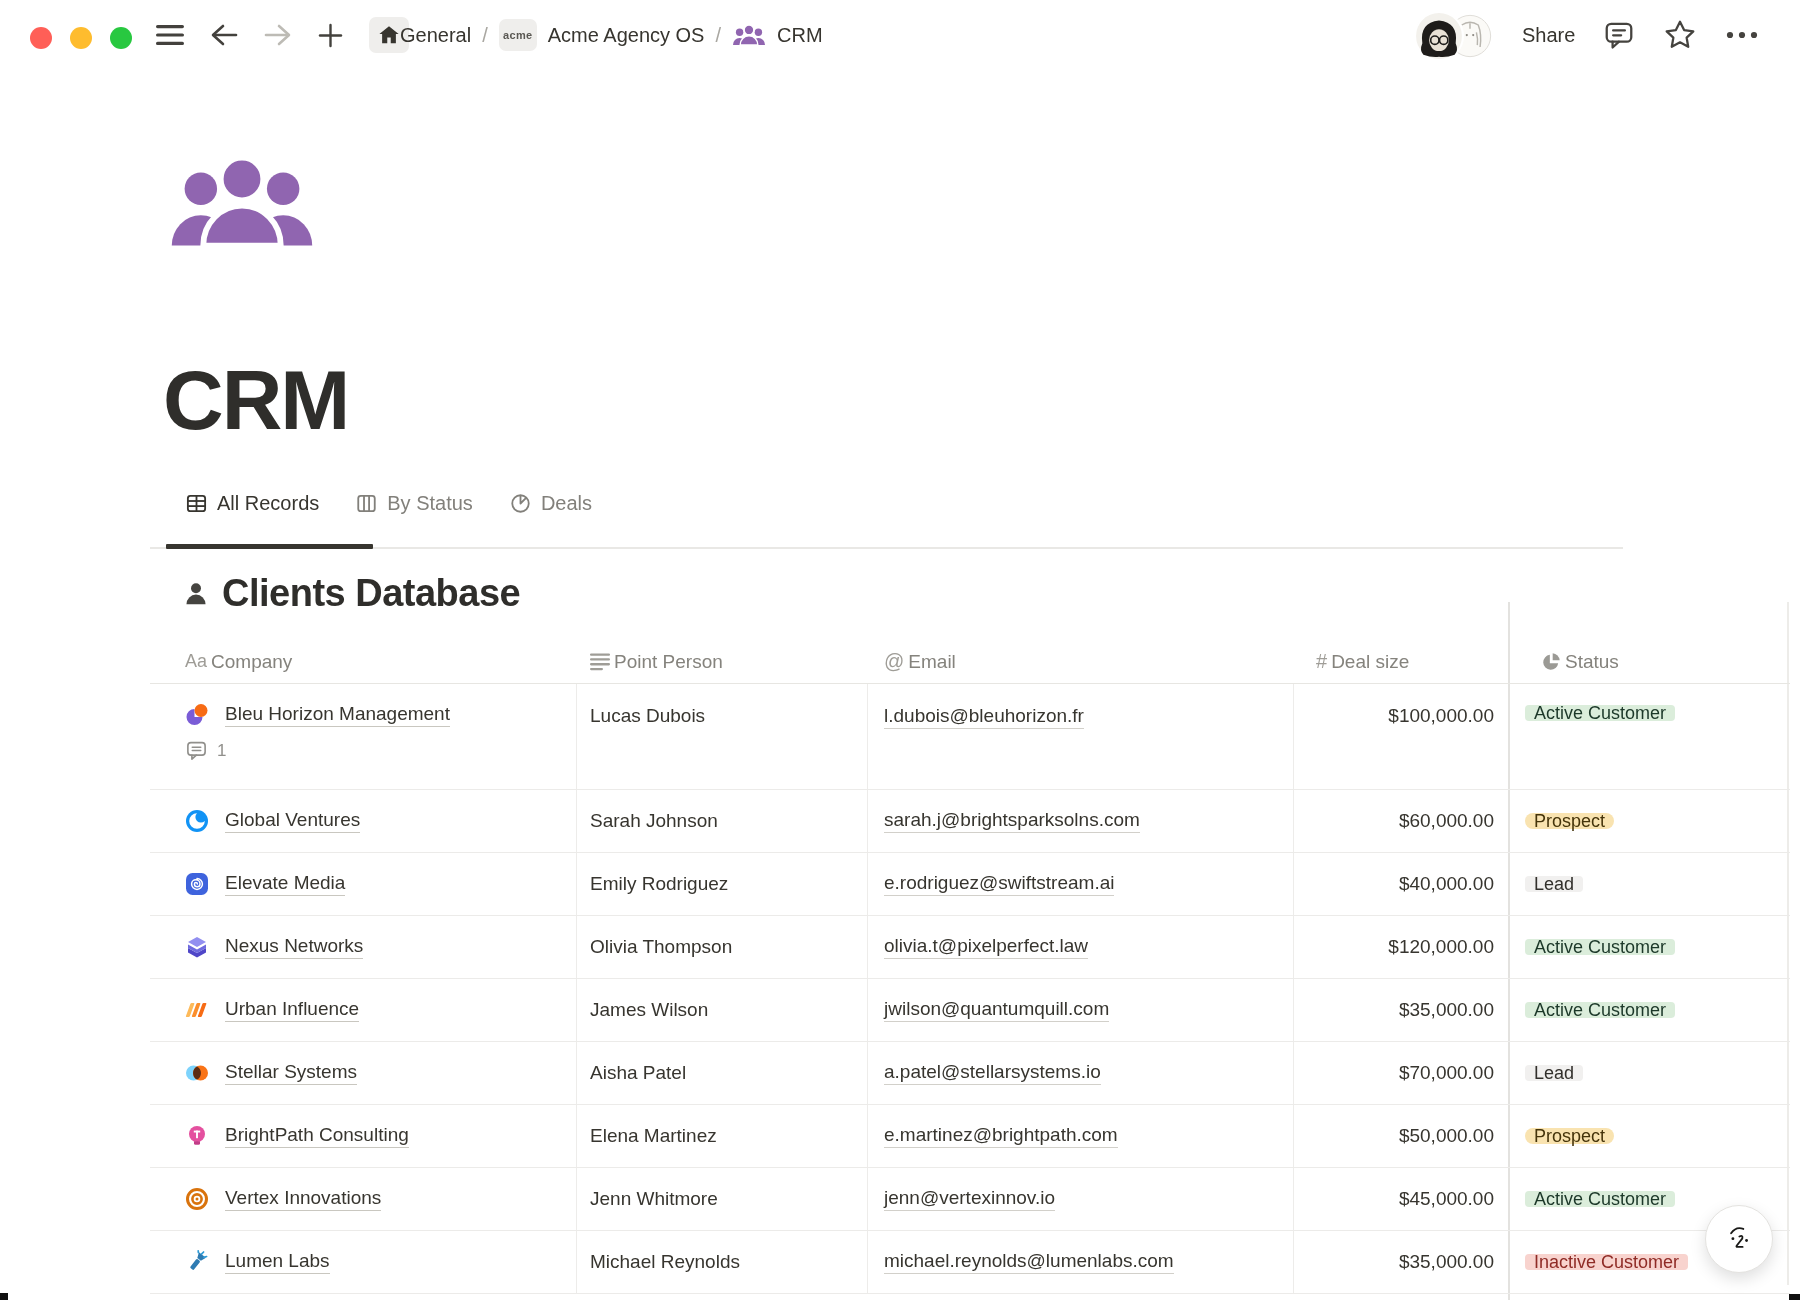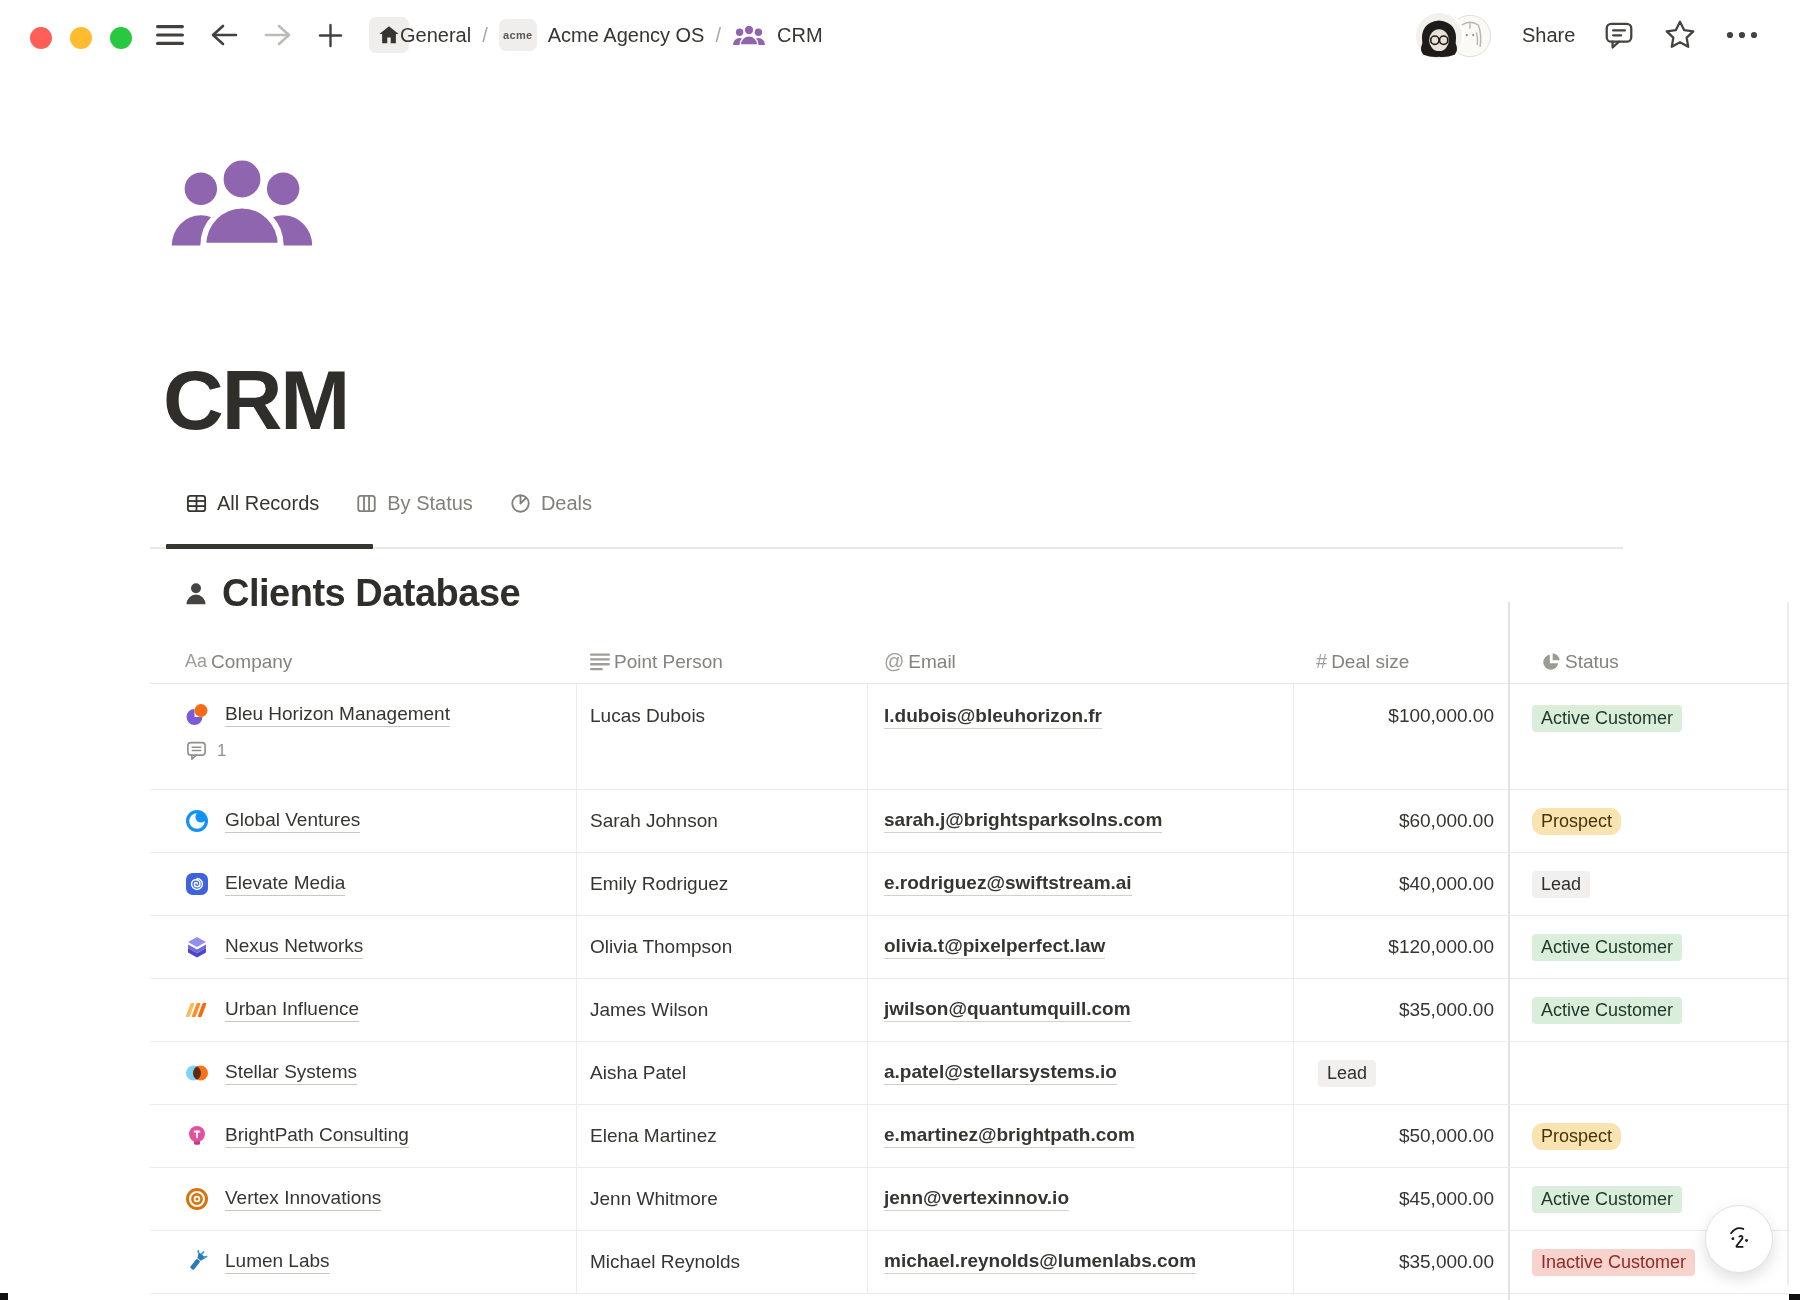--- a/index.html
+++ b/index.html
@@ -38,32 +38,32 @@
   .th:nth-child(1){padding-left:35px;}
   .th:nth-child(2){padding-left:13px;}
   .th:nth-child(3){padding-left:16px;}
   .th:nth-child(4){padding-left:22px;}
   .th:nth-child(5){padding-left:33px;}
   .th .glyph{font-size:18px;color:#9F9D97;}
   .trow{min-height:62px;border-bottom:1px solid #ECEBE9;}
   .cell{display:flex;align-items:center;font-size:19px;overflow:hidden;}
   .c-company{padding-left:35px;border-right:1px solid #EDECEA;flex-direction:column;align-items:flex-start;justify-content:center;}
   .c-person{padding-left:13px;border-right:1px solid #EDECEA;}
-  .c-email{padding-left:16px;border-right:1px solid #EDECEA;font-weight:bold;}
+  .c-email{padding-left:16px;border-right:1px solid #EDECEA;}
   .c-deal{justify-content:flex-end;padding-right:14px;}
   .c-status{padding-left:17px;}
   .company-line{display:flex;align-items:center;gap:16px;}
   .cicon{width:24px;height:24px;flex:none;display:flex;}
   .clink{color:#37352F;font-weight:500;border-bottom:1.5px solid #C9C7C0;padding-bottom:1px;cursor:pointer;white-space:nowrap;}
   .elink{color:#37352F;border-bottom:1.5px solid #D2D0CA;padding-bottom:1px;cursor:pointer;white-space:nowrap;}
   .comment-line{display:flex;align-items:center;gap:9px;margin-top:12px;color:#91908C;font-size:17px;cursor:pointer;}
   .trow.tall{height:105px;}
   .trow.tall .cell{align-items:flex-start;padding-top:21px;}
   .trow.tall .c-company{padding-top:19px;justify-content:flex-start;}
-  .badge{display:inline-flex;align-items:center;height:27px;padding:0 9px;border-radius:4px;font-size:18px;white-space:nowrap;margin-left:7px;}
+  .badge{display:inline-flex;align-items:center;height:16px;padding:0 9px;border-radius:4px;font-size:18px;white-space:nowrap;}
   .badge-green{background:#DBEDDB;color:#1C3829;}
   .badge-yellow{background:#F9E3B0;color:#45340A;border-radius:11px;}
   .badge-gray{background:#F1F0EF;color:#32302C;}
   .badge-red{background:#F8D3CE;color:#8F2B26;}
   
   .ai-btn{left:1705px;top:1205px;width:66px;height:66px;border-radius:50%;background:#fff;
           border:1px solid #E4E3E0;box-shadow:0 6px 16px rgba(0,0,0,.13);display:flex;align-items:center;justify-content:center;cursor:pointer;}
   .corner-bl{left:0;top:1293px;width:8px;height:7px;background:#101010;}
   .corner-br{left:1789px;top:1294px;width:11px;height:6px;background:#101010;}
   svg{display:block;}
@@ -418,20 +418,21 @@
                 </svg>
               </span>
           <span class="clink">Stellar Systems</span>
         </div>
 
       </div>
       <div class="cell c-person">Aisha Patel</div>
       <div class="cell c-email">
         <span class="elink">a.patel@stellarsystems.io</span>
       </div>
+      <div class="cell c-deal">$70,000.00</div>
       <div class="cell c-status">
         <span class="badge badge-gray">Lead</span>
       </div>
     </div>
 
     <div class="grid trow">
       <div class="cell c-company">
         <div class="company-line">
           <span class="cicon">
                 <svg width="24" height="24" viewBox="0 0 24 24">

